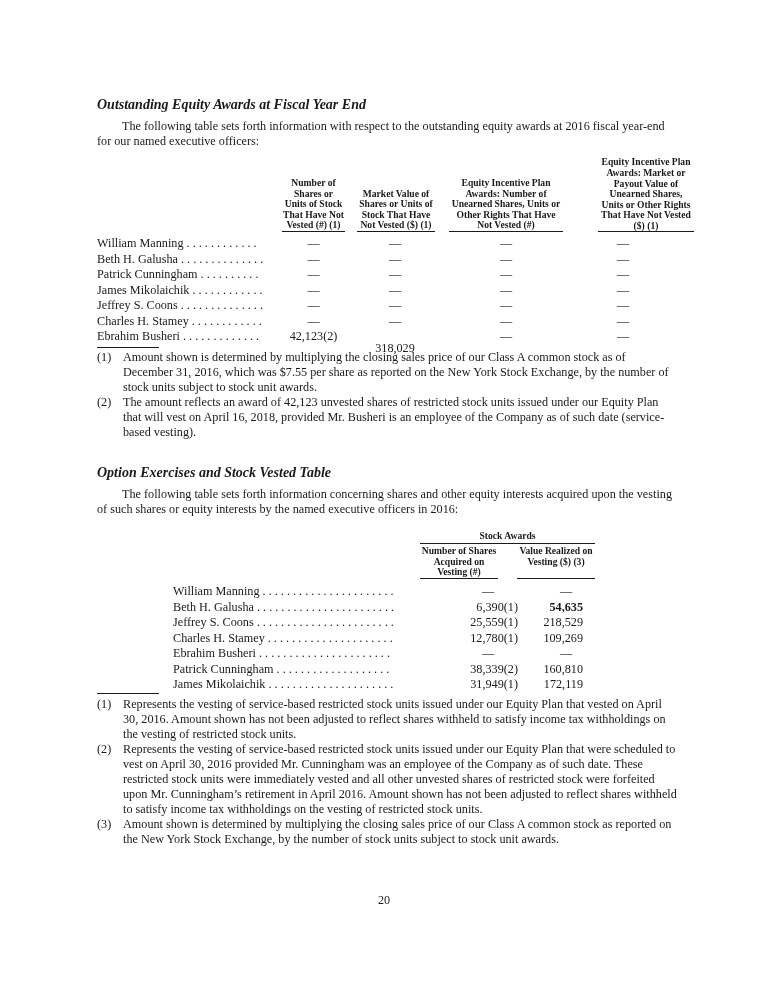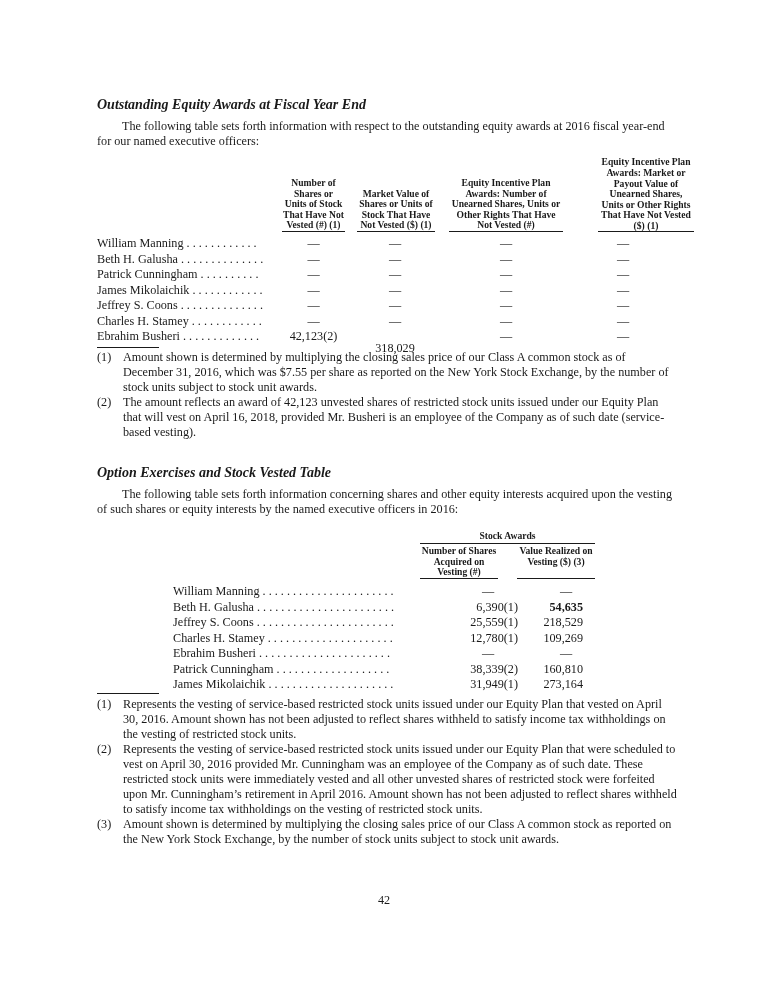--- a/index.html
+++ b/index.html
@@ -147,34 +147,34 @@
       <span class="abs cell-c" style="left:378px; width:30px;">—</span>
     </div>
     <div style="position:relative; height:15.5px;">
       <span class="abs name" style="left:0; width:232px;">Patrick Cunningham . . . . . . . . . . . . . . . . . . .</span>
       <span class="abs cell" style="left:260px; width:85px;">38,339(2)</span>
       <span class="abs cell" style="left:340px; width:70px;">160,810</span>
     </div>
     <div style="position:relative; height:15.5px;">
       <span class="abs name" style="left:0; width:232px;">James Mikolaichik . . . . . . . . . . . . . . . . . . . . .</span>
       <span class="abs cell" style="left:260px; width:85px;">31,949(1)</span>
-      <span class="abs cell" style="left:340px; width:70px;">273,164</span>
+      <span class="abs cell" style="left:340px; width:70px;">172,119</span>
     </div>
   </div>
 </div>
 
 <div class="abs fn-rule" style="left:97px; top:693px;"></div>
 <div class="abs" style="left:97px; top:697px; width:580px;">
   <div class="fn">
     <span class="num">(1)</span>
     <span class="txt">Represents the vesting of service-based restricted stock units issued under our Equity Plan that vested on April 30, 2016. Amount shown has not been adjusted to reflect shares withheld to satisfy income tax withholdings on the vesting of restricted stock units.</span>
   </div>
   <div class="fn">
     <span class="num">(2)</span>
     <span class="txt">Represents the vesting of service-based restricted stock units issued under our Equity Plan that were scheduled to vest on April 30, 2016 provided Mr. Cunningham was an employee of the Company as of such date. These restricted stock units were immediately vested and all other unvested shares of restricted stock were forfeited upon Mr. Cunningham’s retirement in April 2016. Amount shown has not been adjusted to reflect shares withheld to satisfy income tax withholdings on the vesting of restricted stock units.</span>
   </div>
   <div class="fn">
     <span class="num">(3)</span>
     <span class="txt">Amount shown is determined by multiplying the closing sales price of our Class A common stock as reported on the New York Stock Exchange, by the number of stock units subject to stock unit awards.</span>
   </div>
 </div>
 
-<div class="abs page-num" style="left:0; top:893px; width:768px;">42</div>
+<div class="abs page-num" style="left:0; top:893px; width:768px;">20</div>
 
 </body></html>

